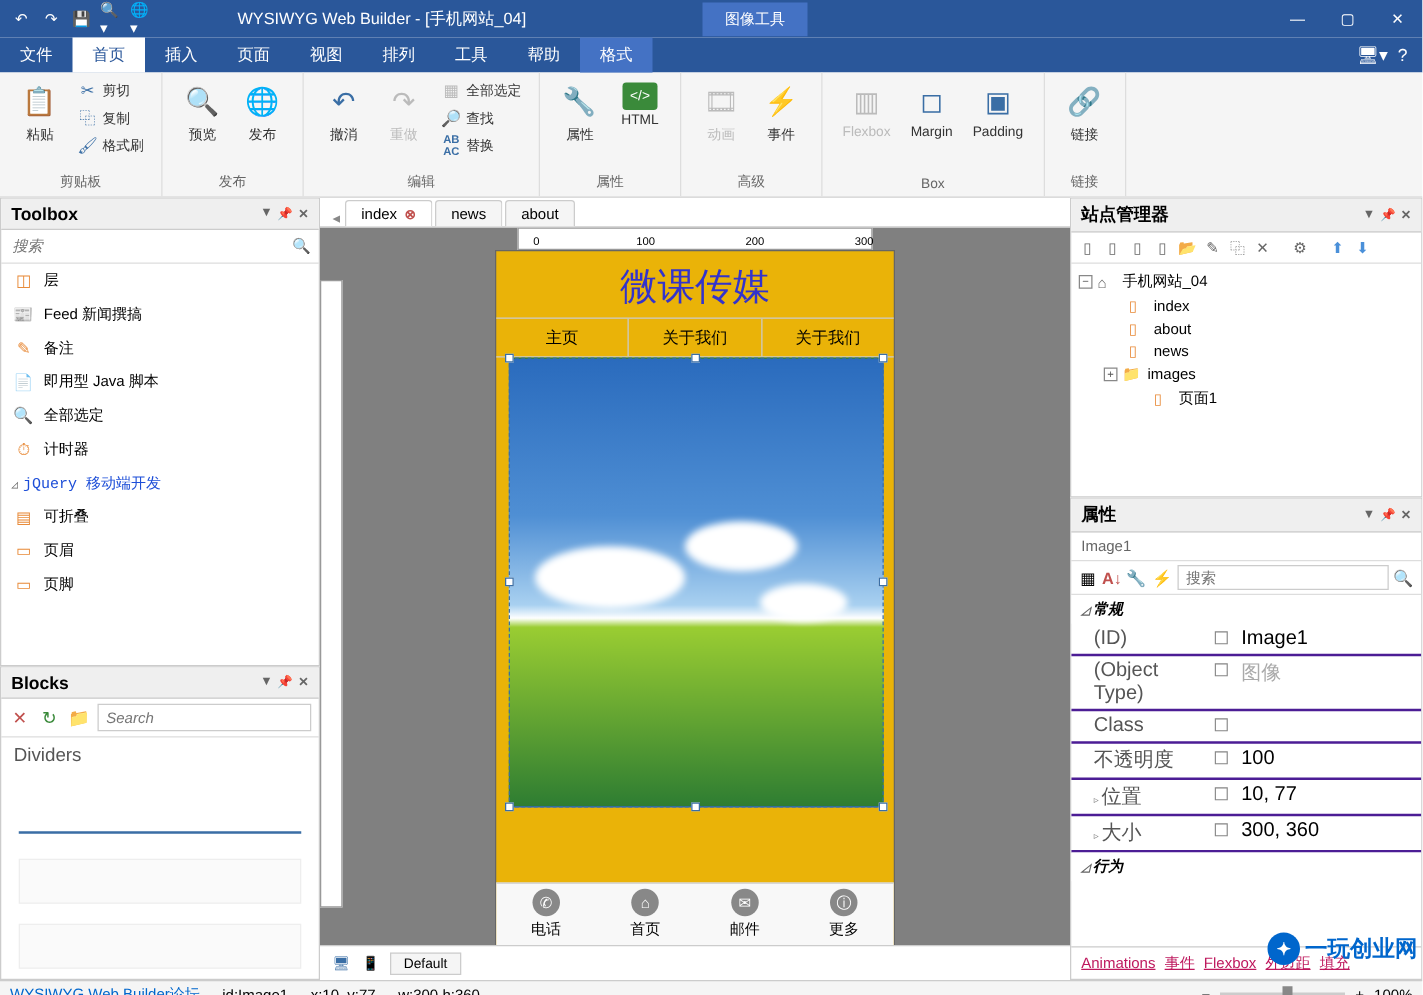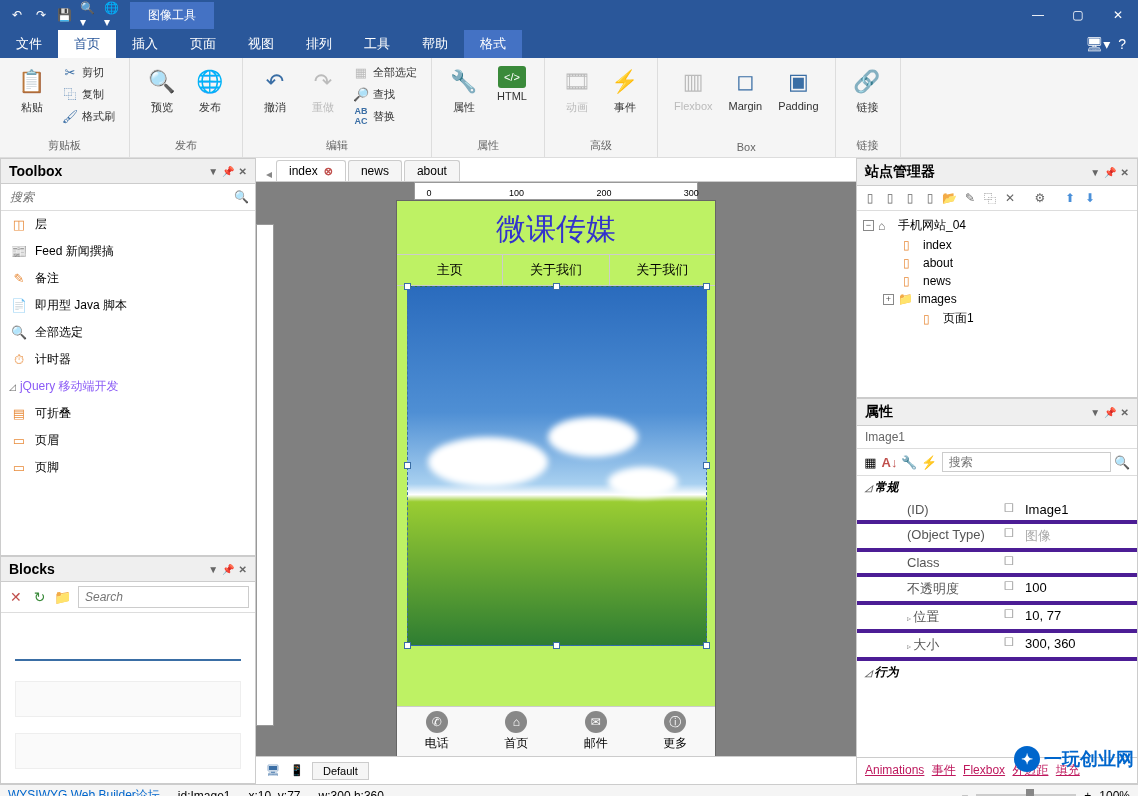--- a/index.html
+++ b/index.html
@@ -42,41 +42,41 @@
 .panel { border: 1px solid #ccc; display: flex; flex-direction: column; background: #fff; }
 .panelhdr { background: #efefef; border-bottom: 1px solid #ccc; padding: 4px 8px; display: flex; align-items: center; justify-content: space-between; font-size: 14px; font-weight: 600; }
 .panelctl { display: flex; gap: 4px; font-size: 10px; color: #666; }
 .panelctl span { cursor: pointer; }
 .searchrow { border-bottom: 1px solid #ddd; padding: 3px 6px; display: flex; align-items: center; gap: 4px; }
 .searchrow input { flex: 1; border: none; outline: none; font-size: 12px; color: #888; padding: 3px; font-style: italic; }
 .searchrow .sico { color: #888; cursor: pointer; }
 .toolbox-list { flex: 1; overflow-y: auto; }
 .tbx-item { display: flex; align-items: center; gap: 8px; padding: 5px 10px; cursor: pointer; font-size: 12px; }
 .tbx-ico { width: 16px; height: 16px; color: #e88b3a; display: flex; align-items: center; justify-content: center; font-size: 13px; }
-.tbx-cat { padding: 5px 8px; font-size: 12px; color: #8b5cf6; cursor: pointer; }
+.tbx-cat { padding: 5px 8px; font-size: 12px; color: #1d4ed8; cursor: pointer; font-family: Liberation Mono, monospace; }
 .tbx-cat::before { content: "◿"; font-size: 9px; margin-right: 4px; color: #666; }
 
 .blocks-bar { display: flex; align-items: center; gap: 6px; padding: 4px 6px; border-bottom: 1px solid #ddd; }
 .blocks-bar .bico { width: 18px; height: 18px; display: flex; align-items: center; justify-content: center; cursor: pointer; color: #3a8a3a; font-size: 14px; }
 .blocks-bar input { flex: 1; border: 1px solid #ccc; padding: 3px 6px; font-size: 12px; font-style: italic; color: #4c1d95; outline: none; }
 .dividers-hdr { padding: 6px 10px; font-size: 15px; color: #555; }
 .divider-preview { margin: 12px 14px; height: 36px; border-bottom: 2px solid #3a6ea5; }
 .divider-preview2 { margin: 8px 14px; height: 36px; background: #fafafa; border: 1px solid #eee; }
 
 
 .centercol { flex: 1; background: #808080; display: flex; flex-direction: column; position: relative; }
 .doctabs { background: #fff; height: 24px; display: flex; align-items: flex-end; padding-left: 10px; border-bottom: 1px solid #ccc; }
 .doctab { border: 1px solid #ccc; border-bottom: none; padding: 3px 12px; font-size: 12px; margin-right: 2px; background: #f5f5f5; cursor: pointer; display: flex; align-items: center; gap: 6px; border-radius: 3px 3px 0 0; }
 .doctab.active { background: #fff; }
 .doctab .x { color: #c0504d; font-weight: bold; cursor: pointer; font-size: 11px; }
 .ruler-h { height: 18px; background: #fff; margin: 0 18px; font-size: 9px; display: flex; align-items: flex-end; border: 1px solid #999; position: relative; }
 .ruler-h span { position: absolute; bottom: 1px; transform: translateX(-50%); }
 .ruler-v { width: 18px; background: #fff; border: 1px solid #999; position: absolute; left: 0; top: 42px; bottom: 30px; }
 .canvas-wrap { flex: 1; position: relative; padding: 0 18px; overflow: hidden; }
-.page { width: 320px; margin: 0 auto; background: #bef264; border: 1px solid #666; position: relative; }
+.page { width: 320px; margin: 0 auto; background: #eab308; border: 1px solid #666; position: relative; }
 .page-title { text-align: center; font-family: "KaiTi","STKaiti",serif; font-size: 30px; color: #3333cc; padding: 8px 0 4px; }
 .page-nav { display: flex; border-top: 1px solid #ccc; border-bottom: 1px solid #ccc; }
 .page-nav div { flex: 1; text-align: center; padding: 6px 0; font-size: 13px; border-right: 1px solid #ccc; }
 .page-nav div:last-child { border-right: none; }
 .page-image { width: 300px; height: 360px; margin: 0 10px; background: linear-gradient(to bottom, #2a6bbd 0%, #4f8fd4 35%, #a8d0f0 55%, #fff 58%, #9acd32 60%, #2e7d32 100%); position: relative; border: 1px dashed #3a6ea5; }
 .cloud { position: absolute; background: #fff; border-radius: 50%; filter: blur(3px); }
 .c1 { width: 120px; height: 50px; left: 20px; top: 150px; }
 .c2 { width: 90px; height: 40px; left: 140px; top: 130px; }
 .c3 { width: 70px; height: 30px; left: 200px; top: 180px; }
 .sel-handle { position: absolute; width: 7px; height: 7px; background: #fff; border: 1px solid #3a6ea5; }
@@ -100,21 +100,21 @@
 .tree-ico.home { color: #666; }
 .tree-ico.folder { color: #e6a23c; }
 
 .prop-name { padding: 4px 8px; font-size: 12px; color: #666; border-bottom: 1px solid #ddd; }
 .prop-tb { display: flex; gap: 4px; padding: 3px 6px; border-bottom: 1px solid #ddd; align-items: center; }
 .prop-tb span { width: 20px; height: 20px; display: flex; align-items: center; justify-content: center; cursor: pointer; font-size: 13px; }
 .prop-tb input { flex: 1; border: 1px solid #ccc; padding: 2px 6px; font-size: 12px; color: #888; outline: none; }
 .prop-grid { flex: 1; overflow-y: auto; }
 .prop-cat { padding: 3px 8px; font-size: 12px; font-weight: bold; background: #fff; cursor: pointer; font-style: italic; }
 .prop-cat::before { content: "◿ "; font-size: 9px; color: #666; }
-.prop-row { display: flex; font-size: 13px; border-bottom: 4px solid #4c1d95; padding-left: 32px; }
+.prop-row { display: flex; font-size: 16px; border-bottom: 2px solid #4c1d95; }
 .prop-key { width: 110px; padding: 3px 8px 3px 18px; color: #555; }
 .prop-key.sub::before { content: "▹ "; font-size: 8px; color: #888; }
 .prop-link { width: 20px; text-align: center; color: #888; }
 .prop-val { flex: 1; padding: 3px 6px; }
 .prop-footer { padding: 4px 8px; font-size: 12px; border-top: 1px solid #ccc; }
 .prop-footer a { color: #be185d; text-decoration: underline; margin-right: 4px; cursor: pointer; }
 
 
 .statusbar { height: 22px; background: #f5f5f5; border-top: 1px solid #ccc; display: flex; align-items: center; font-size: 12px; padding: 0 8px; gap: 18px; }
 .statusbar a { color: #0066cc; text-decoration: underline; }
@@ -129,20 +129,21 @@
 <body>
 
 <div class="titlebar">
   <div class="qat">
     <span class="qat-btn">↶</span>
     <span class="qat-btn">↷</span>
     <span class="qat-btn">💾</span>
     <span class="qat-btn">🔍▾</span>
     <span class="qat-btn">🌐▾</span>
   </div>
+  <div class="titletext">WYSIWYG Web Builder - [手机网站_04]</div>
   <div class="contextual-tab">图像工具</div>
   <div style="flex:1"></div>
   <div class="winbtns">
     <span class="winbtn">—</span>
     <span class="winbtn">▢</span>
     <span class="winbtn">✕</span>
   </div>
 </div>
 
 <div class="menutabs">
@@ -343,20 +344,21 @@
             <span>📌</span>
             <span>✕</span>
           </div>
       </div>
       <div class="blocks-bar">
         <span class="bico" style="color:#c0504d">✕</span>
         <span class="bico">↻</span>
         <span class="bico" style="color:#e6a23c">📁</span>
         <input placeholder="Search" style="">
       </div>
+      <div class="dividers-hdr">Dividers</div>
       <div class="divider-preview"></div>
       <div class="divider-preview2"></div>
       <div class="divider-preview2"></div>
     </div>
   </div>
 
   <div class="centercol">
     <div class="doctabs">
       <div style="width:10px;color:#888">◂</div>
       <div class="doctab active">

